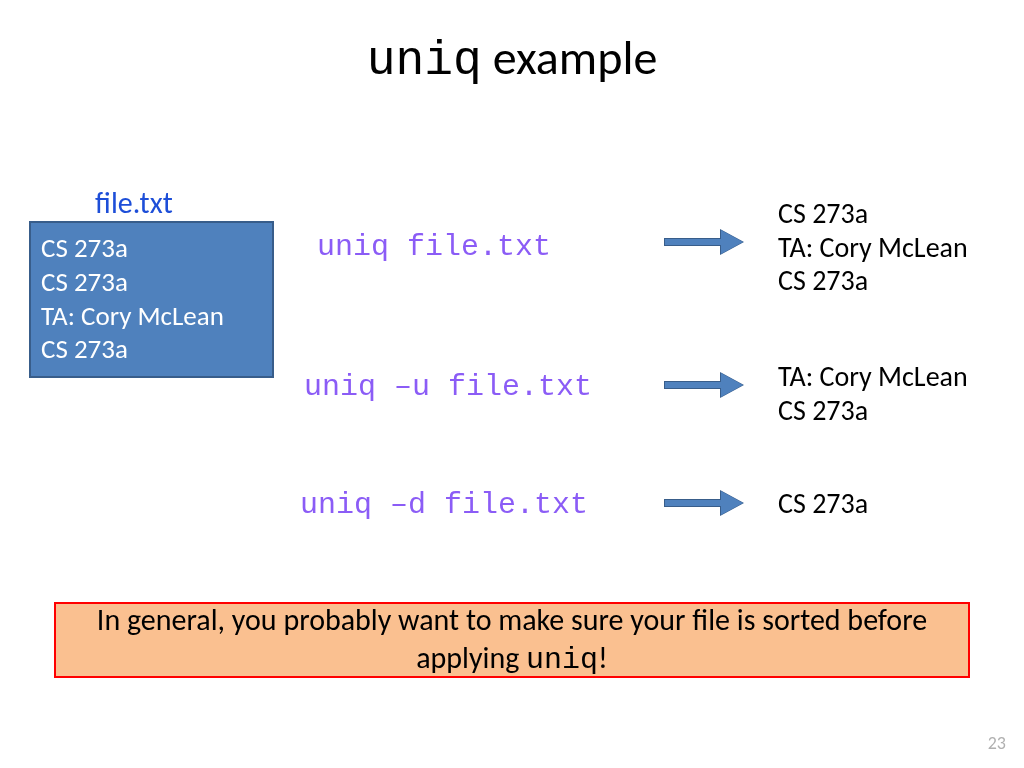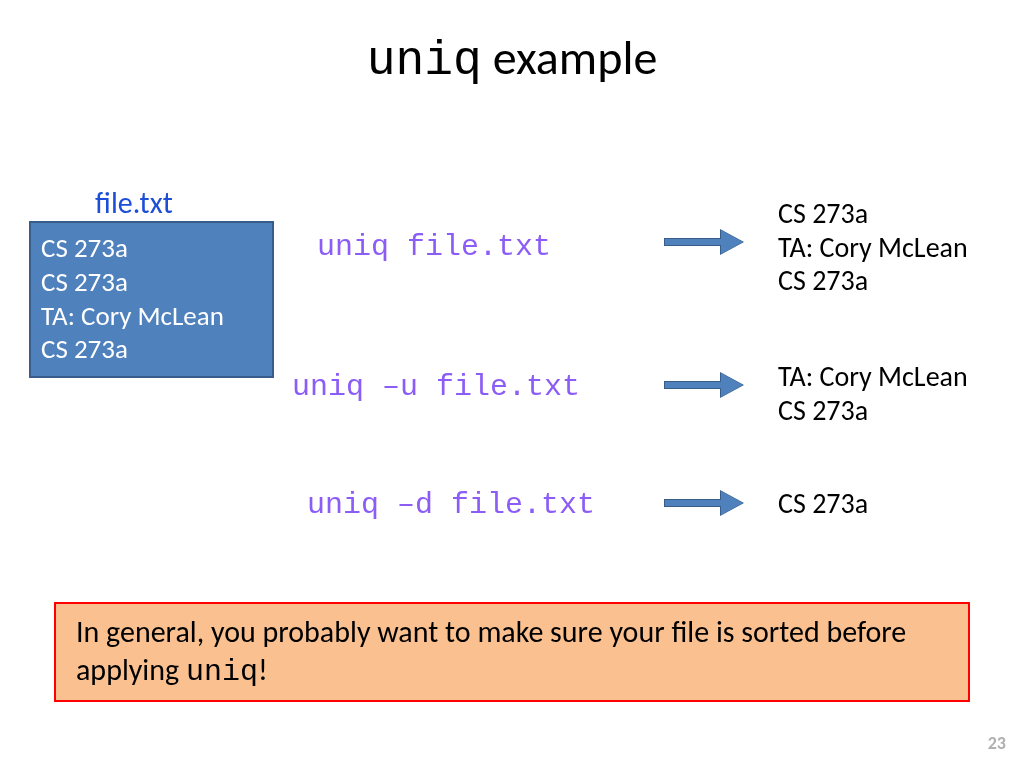--- a/index.html
+++ b/index.html
@@ -44,22 +44,22 @@
       line-height: 1.25;
     }
 
     .cmd-text {
       position: absolute;
       font-size: 30px;
       color: #8b5cf6;
       font-family: 'Courier New', Courier, monospace;
     }
     .cmd1 { left: 317px; top: 230px; }
-    .cmd2 { left: 292px; top: 370px; }
-    .cmd3 { left: 307px; top: 488px; }
+    .cmd2 { left: 304px; top: 370px; }
+    .cmd3 { left: 300px; top: 488px; }
 
     .arrow {
       position: absolute;
       width: 82px;
       height: 24px;
     }
     .arrow .shaft {
       position: absolute;
       left: 0;
       top: 8px;
@@ -102,41 +102,41 @@
     }
     .out1 { top: 197px; }
     .out2 { top: 360px; }
     .out3 { top: 487px; }
 
     .note-box {
       position: absolute;
       left: 54px;
       top: 602px;
       width: 916px;
-      height: 100px;
+      height: 76px;
       background: #fac090;
       border: 2px solid #ff0000;
       display: flex;
       align-items: center;
       justify-content: center;
+      text-align: center;
       padding: 12px 20px;
     }
     .note-text {
       font-size: 30px;
       color: #000;
       line-height: 1.25;
     }
 
     .page-num {
       position: absolute;
       right: 18px;
       bottom: 14px;
       font-size: 18px;
       color: #b0b0b0;
-      font-weight: bold;
     }
   </style>
 </head>
 <body>
 
 <div class="title">
   <span class="cmd">uniq</span><span> example</span>
 </div>
 
 <div class="file-label">file.txt</div>

